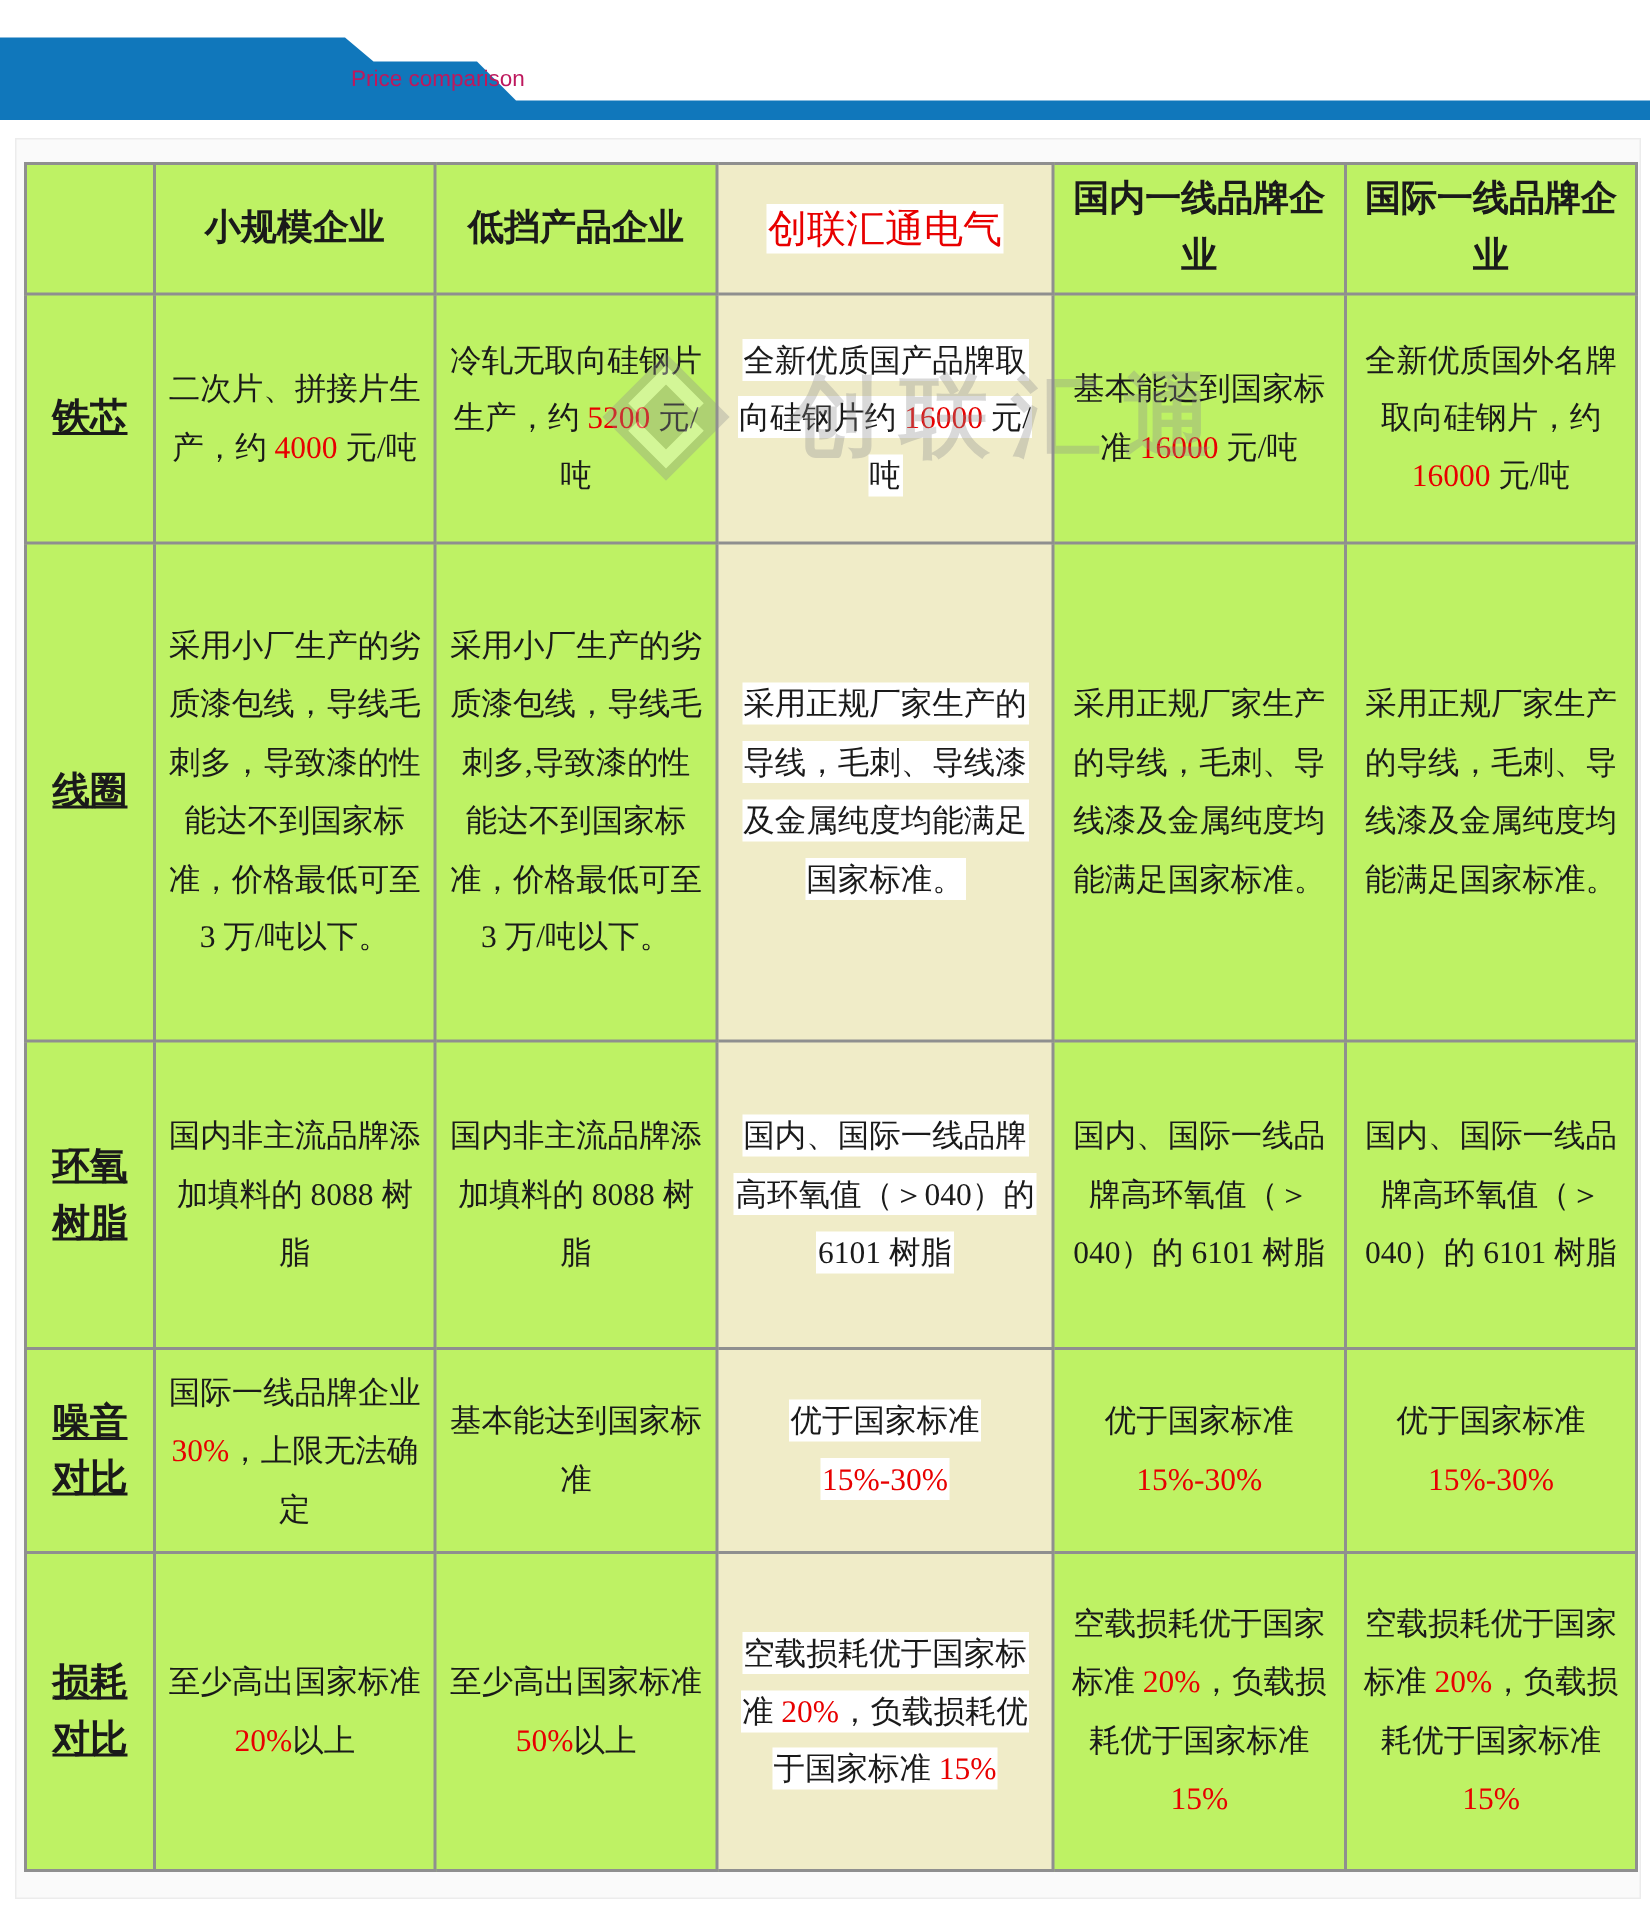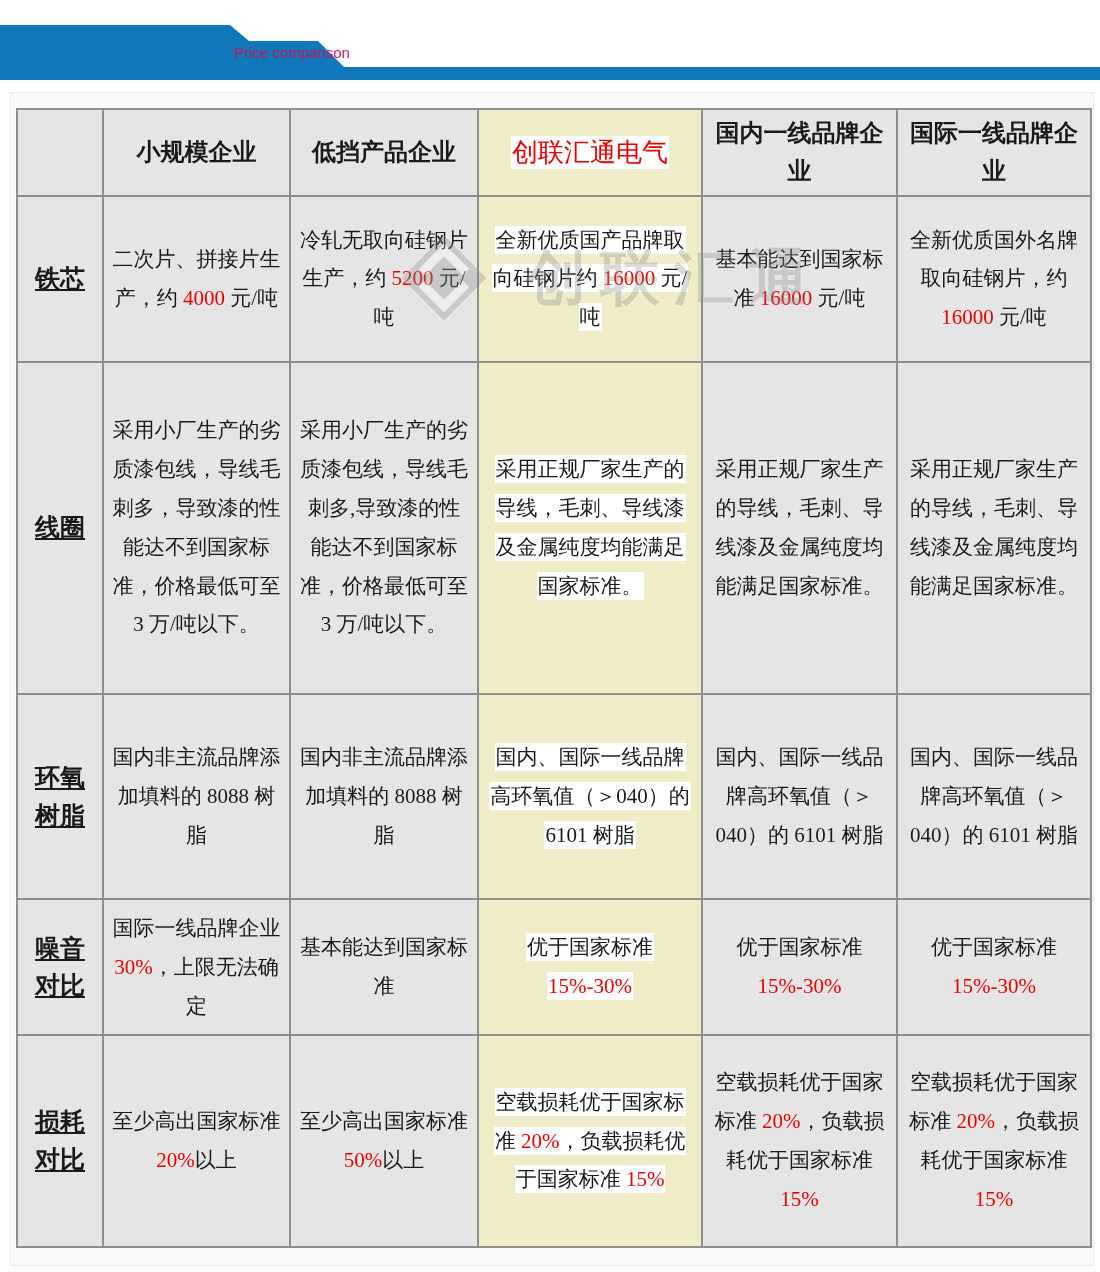--- a/index.html
+++ b/index.html
@@ -22,21 +22,21 @@
     font-size:15px;font-weight:400;white-space:nowrap;
   }
   
   .panel{
     position:absolute;left:10px;top:92px;width:1082px;height:1172px;
     background:#fafafa;border:1px solid #ececec;
   }
   
   table.cmp{
     position:absolute;left:16px;top:108px;width:1074px;height:1140px;
-    border-collapse:collapse;table-layout:fixed;background:#e5e5e5;
+    border-collapse:collapse;table-layout:fixed;background:#bef264;
   }
   table.cmp th,table.cmp td{
     border:2px solid #8f8f8f;text-align:center;vertical-align:middle;
     padding:4px 8px;color:#1a1a1a;word-break:break-word;
   }
   table.cmp thead th{font-size:24px;font-weight:700;line-height:1.6;}
   table.cmp tbody th{font-size:25px;font-weight:700;line-height:1.5;padding:4px 10px;text-decoration:underline;}
   table.cmp tbody td{font-size:21px;font-weight:400;line-height:1.85;}
   td.hl,th.hl{background:#f0ecc8;}
   .hl .wrap{background:#ffffff;box-decoration-break:clone;-webkit-box-decoration-break:clone;padding:2px 1px;}

